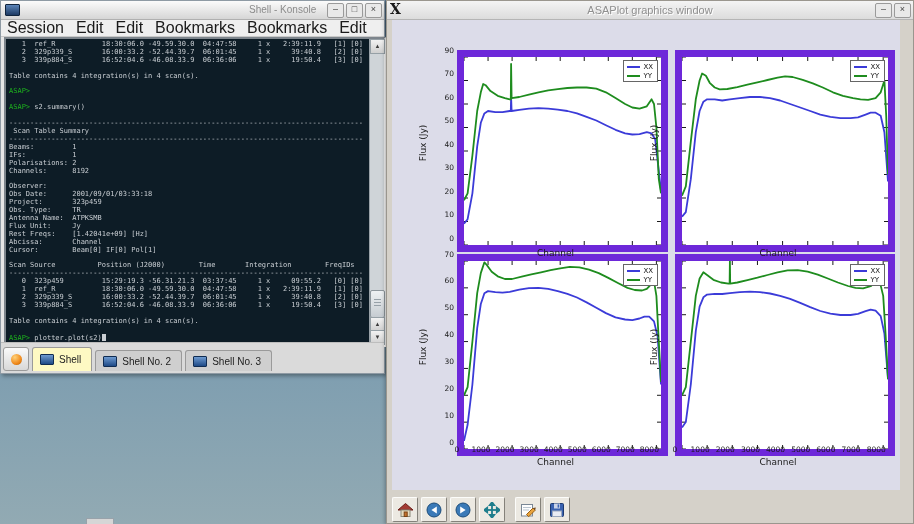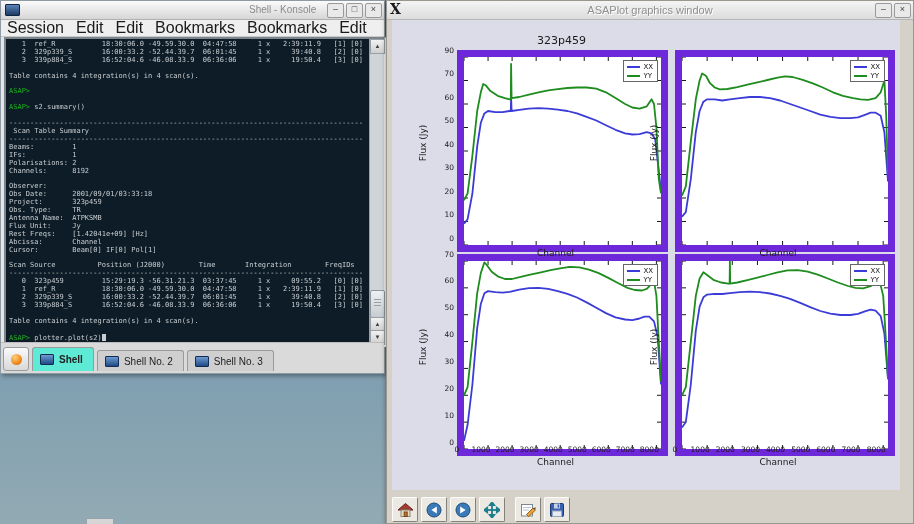--- a/index.html
+++ b/index.html
@@ -39,21 +39,21 @@
             box-shadow:0 3px 0 #97a1a8,0 6px 0 #97a1a8}
   #tab-bar{position:absolute;left:0;right:0;bottom:0;height:28px;background:#dadada;
            border-top:1px solid #bdbdbd;display:flex;align-items:flex-end;padding:0 0 2px 2px;gap:3px}
   #new-session-btn{width:24px;height:22px;background:linear-gradient(#fafafa,#d8d8d8);
            border:1px solid #9a9a9a;border-radius:3px;display:flex;align-items:center;justify-content:center}
   .ball-icon{width:11px;height:11px;border-radius:50%;
            background:radial-gradient(circle at 35% 30%,#ffd27a,#f08a1d 60%,#b35a00)}
   .tab{height:20px;display:flex;align-items:center;gap:5px;padding:0 10px 0 7px;
        background:#cfcfcf;border:1px solid #9a9a9a;border-bottom:none;border-radius:3px 3px 0 0;
        font-size:10px;color:#222}
-  .tab.active{background:#5eead4;height:23px;font-weight:bold}
+  .tab.active{background:#fef9c3;height:23px;font-weight:normal}
   .tab-icon{width:12px;height:9px;background:linear-gradient(#6f9bd1,#1f4a86);
             border:1px solid #102c52;border-radius:1px}
   
   #plot-win{left:386px;top:0;width:528px;height:524px;background:#d5d1c9;
             border:1px solid #9a968e;box-shadow:-1px 1px 4px rgba(0,0,0,.3)}
   #plot-tbar{height:18px;background:linear-gradient(#f4f4f4,#dcdcdc);border-bottom:1px solid #b5b5b5;position:relative}
   #plot-x-icon{position:absolute;left:3px;top:0px;font-size:14px;font-weight:bold;color:#1a1a1a;
                font-family:"DejaVu Serif",serif}
   #plot-title{position:absolute;left:0;right:0;text-align:center;top:3px;font-size:11px;color:#8f8f8f;
               text-shadow:1px 1px 0 #ffffff}
@@ -224,21 +224,20 @@
         </svg><div class="legend">
           <div class="legend-row">
             <span class="legend-swatch" style="background: rgb(59, 59, 216);"></span>
             <span class="legend-label">XX</span>
           </div>
           <div class="legend-row">
             <span class="legend-swatch" style="background: rgb(30, 140, 30);"></span>
             <span class="legend-label">YY</span>
           </div>
         </div></div>
-      <div class="chart-title" style="left: 65px; width: 197px; top: 13px;">323p459</div>
       <div class="ytick" style="left: 35px; top: 213.5px;">0</div>
       <div class="ytick" style="left: 35px; top: 190px;">10</div>
       <div class="ytick" style="left: 35px; top: 166.5px;">20</div>
       <div class="ytick" style="left: 35px; top: 143px;">30</div>
       <div class="ytick" style="left: 35px; top: 119.5px;">40</div>
       <div class="ytick" style="left: 35px; top: 96px;">50</div>
       <div class="ytick" style="left: 35px; top: 72.5px;">60</div>
       <div class="ytick" style="left: 35px; top: 49px;">70</div>
       <div class="ytick" style="left: 35px; top: 25.5px;">90</div>
       <div class="xlabel-remnant" style="left: 65px; width: 197px; top: 228px;">Channel</div>

